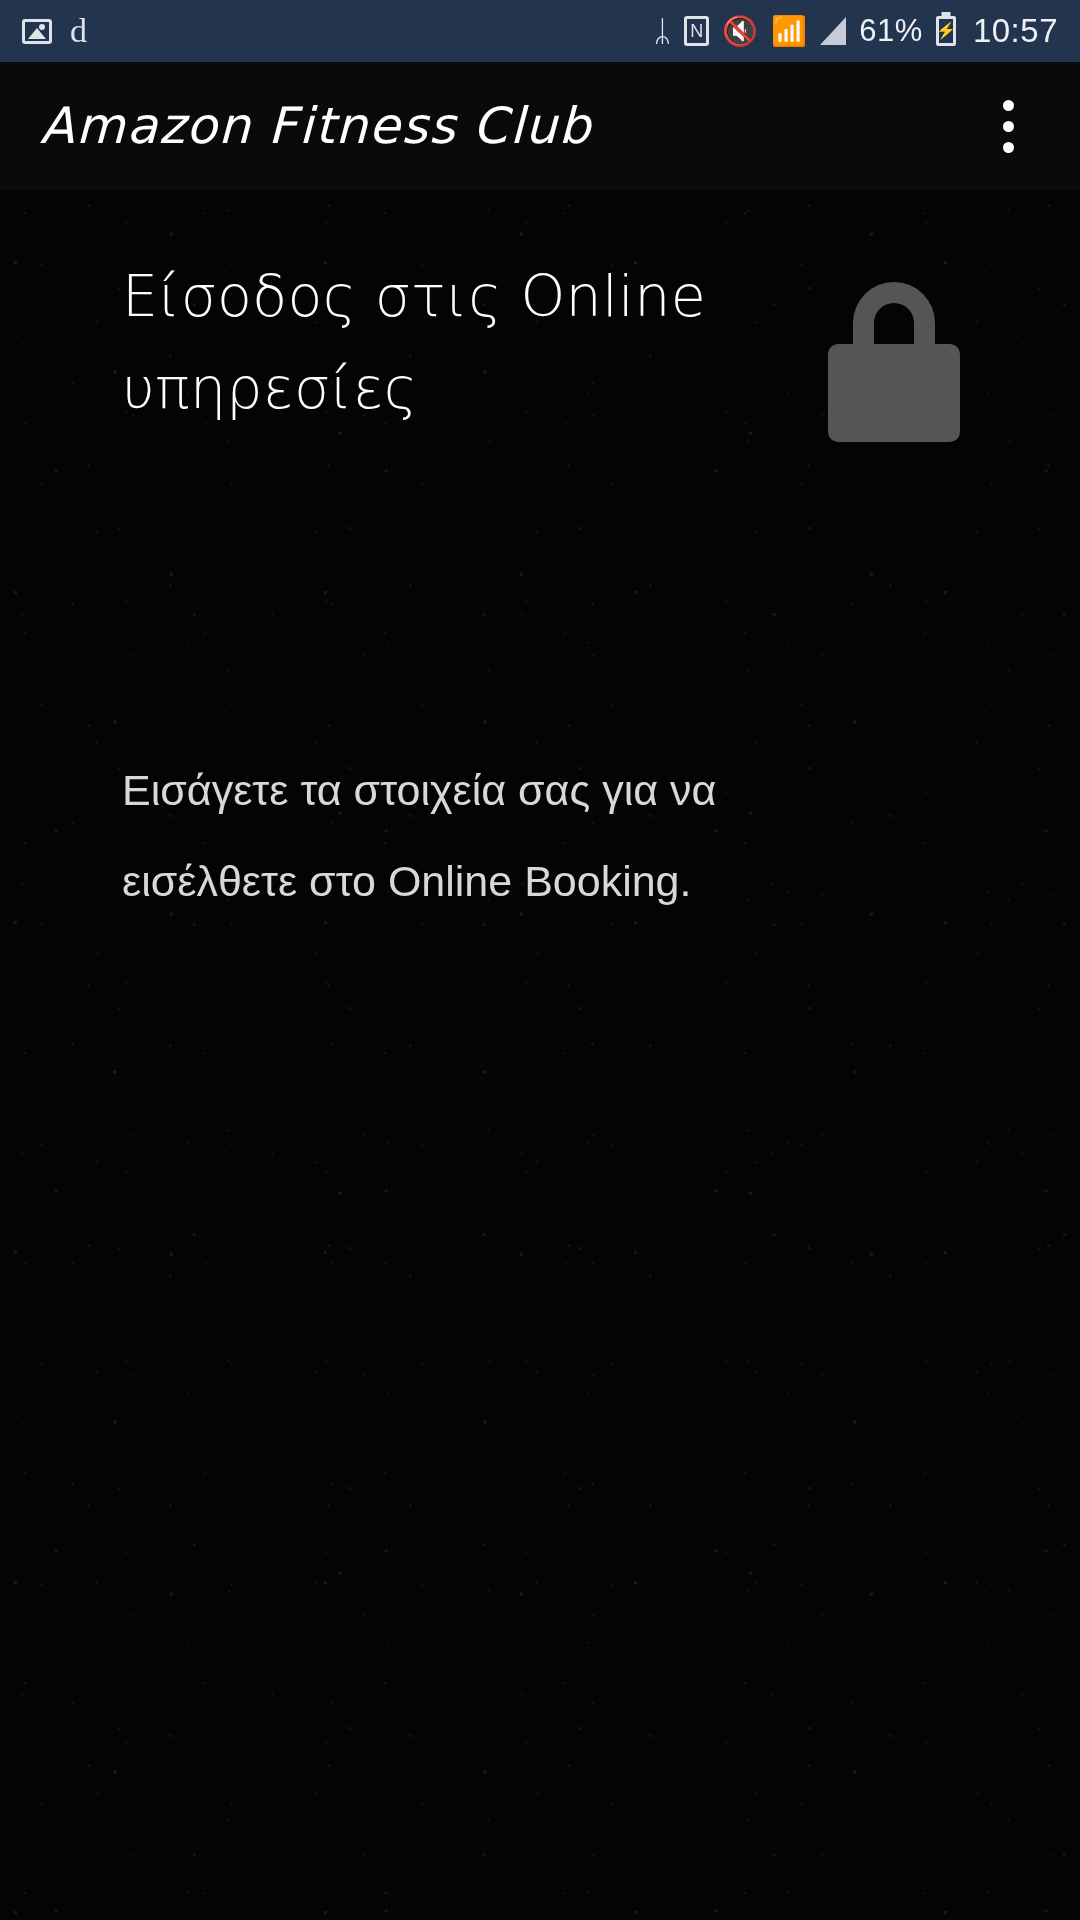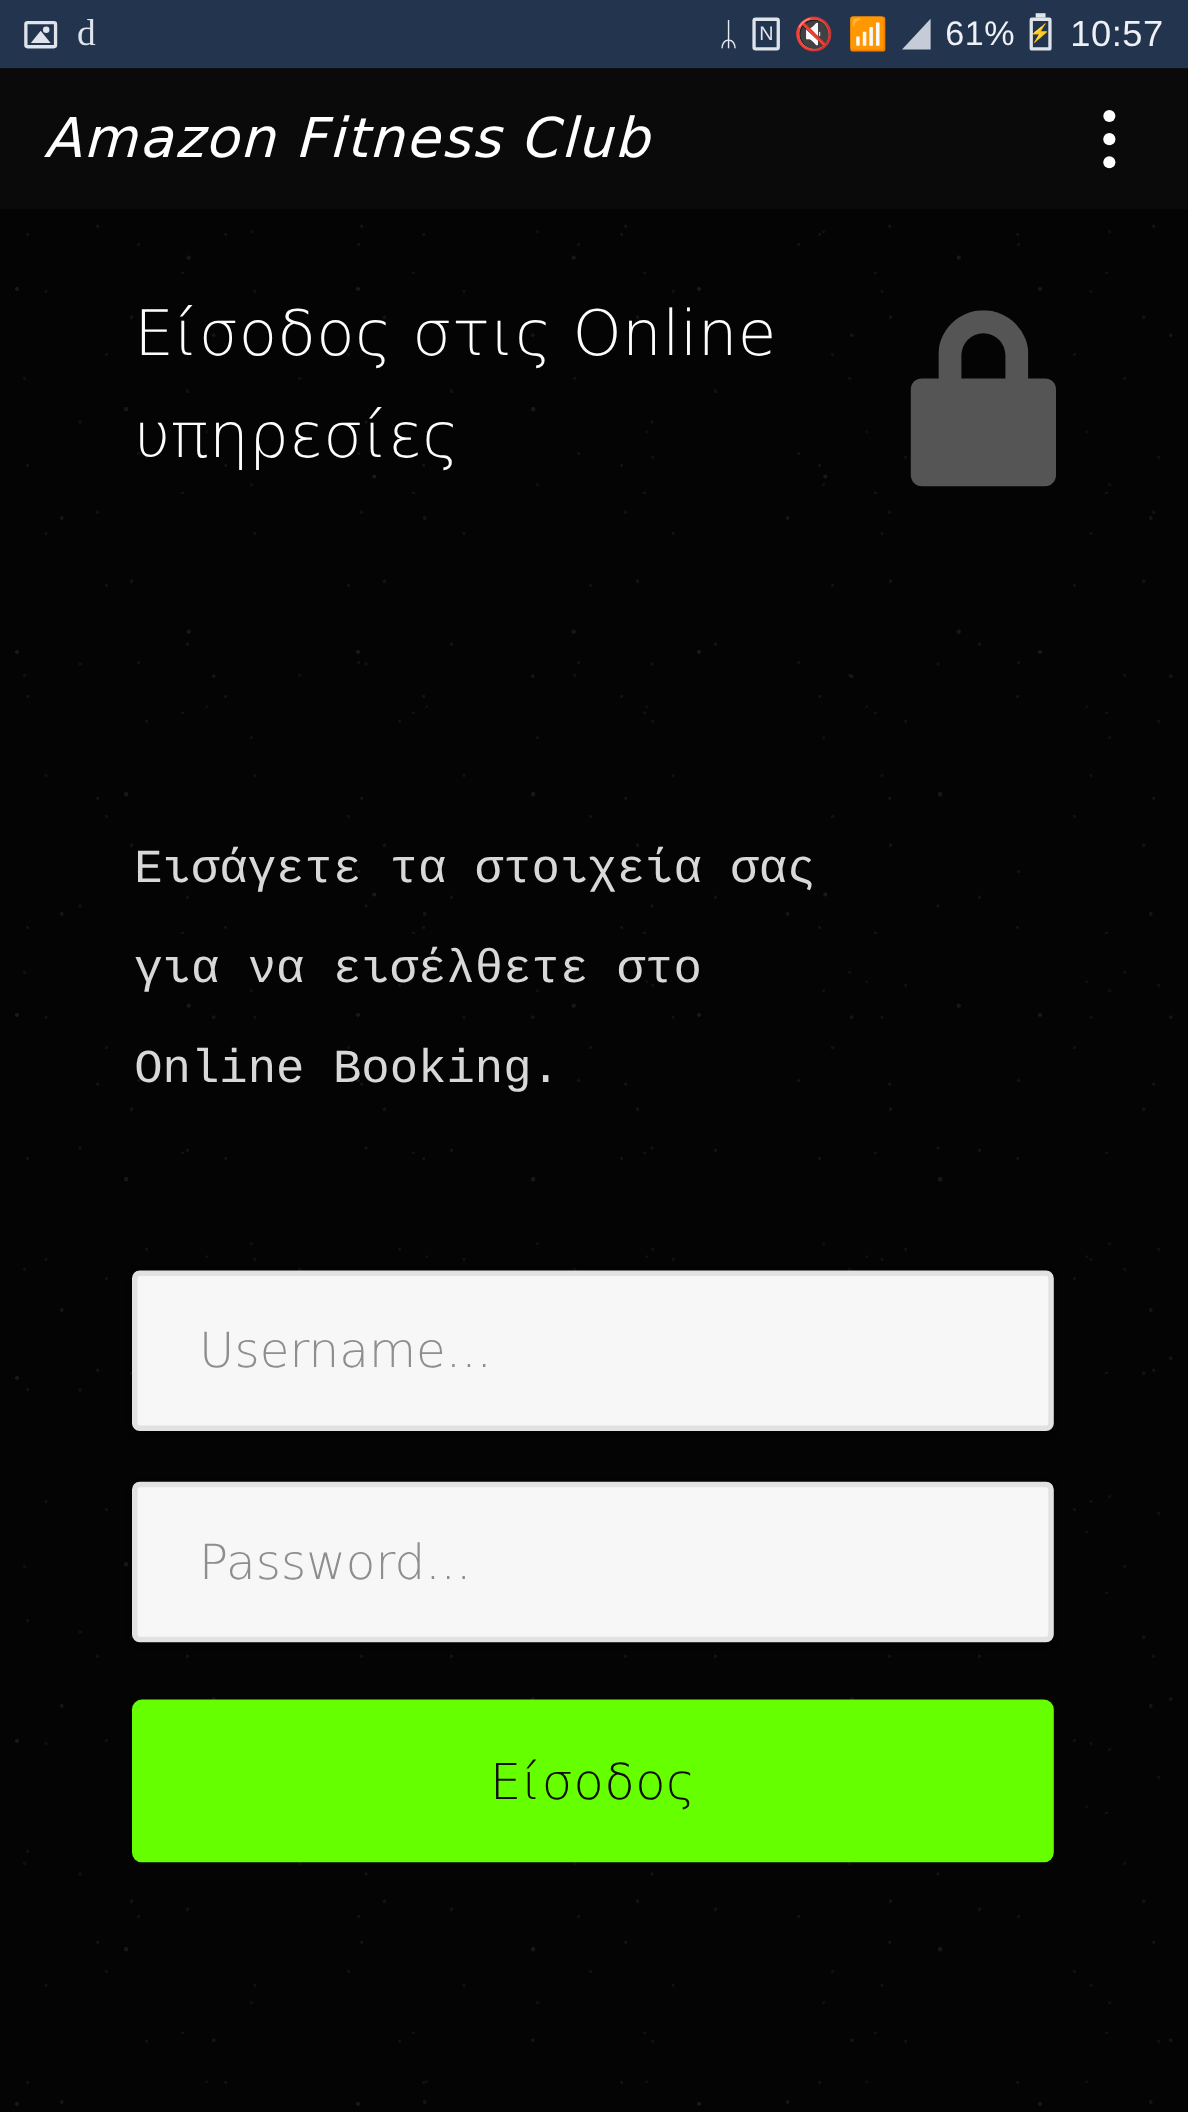--- a/index.html
+++ b/index.html
@@ -213,21 +213,21 @@
     background-size: 310px 330px, 370px 350px, 290px 310px, 410px 380px, 330px 360px, 350px 340px;
   }
 
   
   #heading-row {
     position: absolute;
     top: 250px; left: 0;
     width: 1080px;
     padding: 0 120px 0 122px;
     display: flex;
-    align-items: flex-end;
+    align-items: flex-start;
     z-index: 5;
   }
   #login-heading {
     color: #fdfdfd;
     font-size: 57px;
     line-height: 92px;
     font-weight: 300;
     font-family: "DejaVu Sans", sans-serif;
     max-width: 600px;
     letter-spacing: 0.3px;
@@ -259,21 +259,21 @@
 
   
   #login-desc {
     position: absolute;
     top: 745px; left: 122px;
     width: 620px;
     color: #d8d8d8;
     font-size: 43px;
     line-height: 91px;
     font-weight: 300;
-    font-family: Liberation Mono, monospace;
+    font-family: Liberation Sans, sans-serif;
     z-index: 5;
   }
 
   
   #login-form {
     position: absolute;
     top: 1155px; left: 120px;
     width: 838px;
     z-index: 6;
   }
@@ -352,19 +352,14 @@
   <div id="heading-row">
     <div id="login-heading">Είσοδος στις Online υπηρεσίες</div>
     <div id="lock-icon">
       <div class="shackle"></div>
       <div class="body"></div>
     </div>
   </div>
 
   <div id="login-desc">Εισάγετε τα στοιχεία σας για να εισέλθετε στο Online Booking.</div>
 
-  <div id="login-form">
-    <input id="username-field" class="text-field" type="text" placeholder="Username..." style="">
-    <input id="password-field" class="text-field" type="text" placeholder="Password..." style="">
-    <button id="login-button">Είσοδος</button>
-  </div>
 
 </div>
 
 </body></html>

